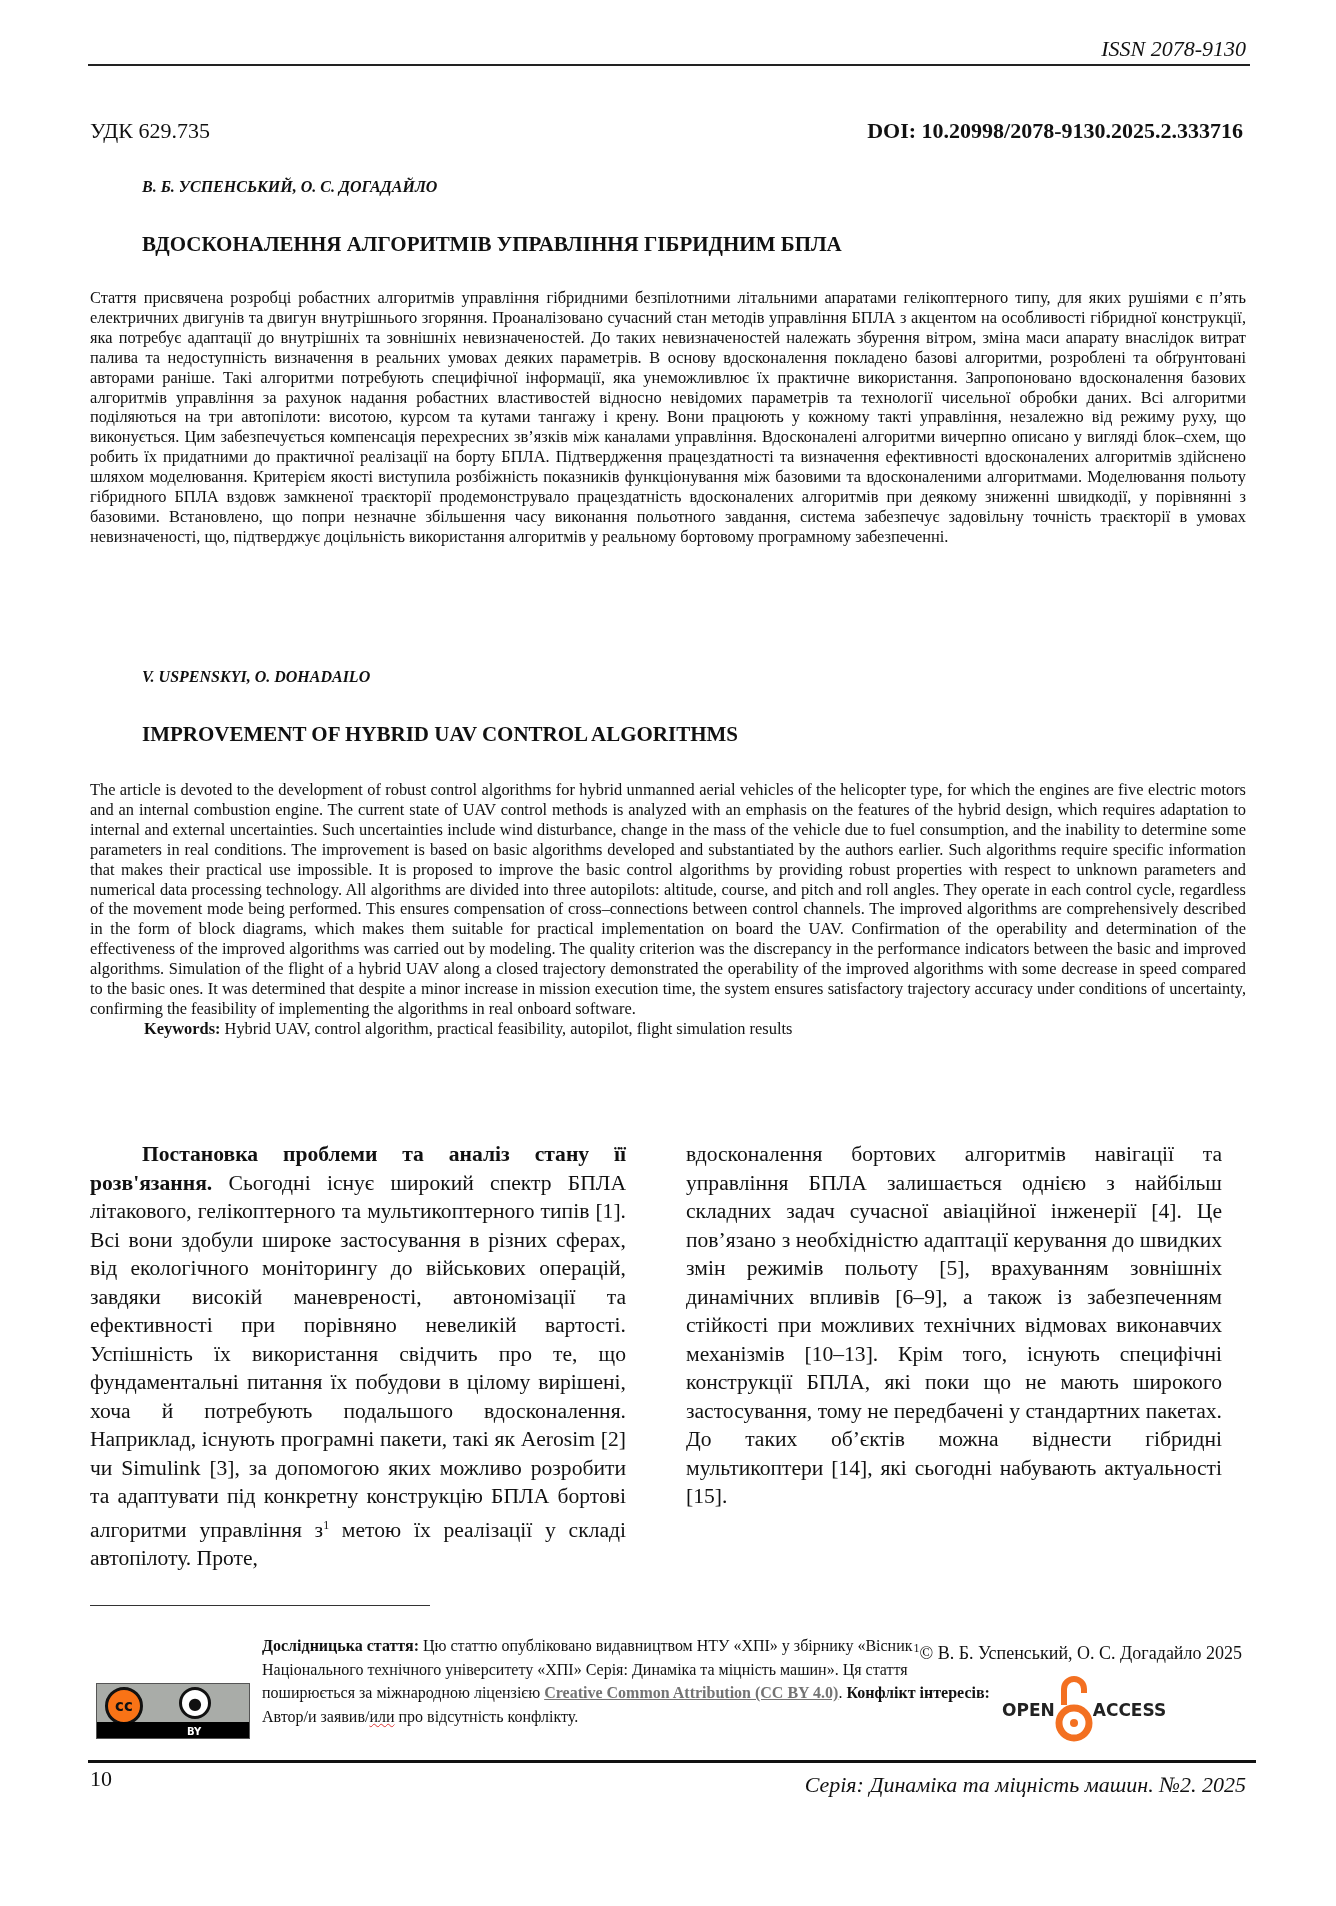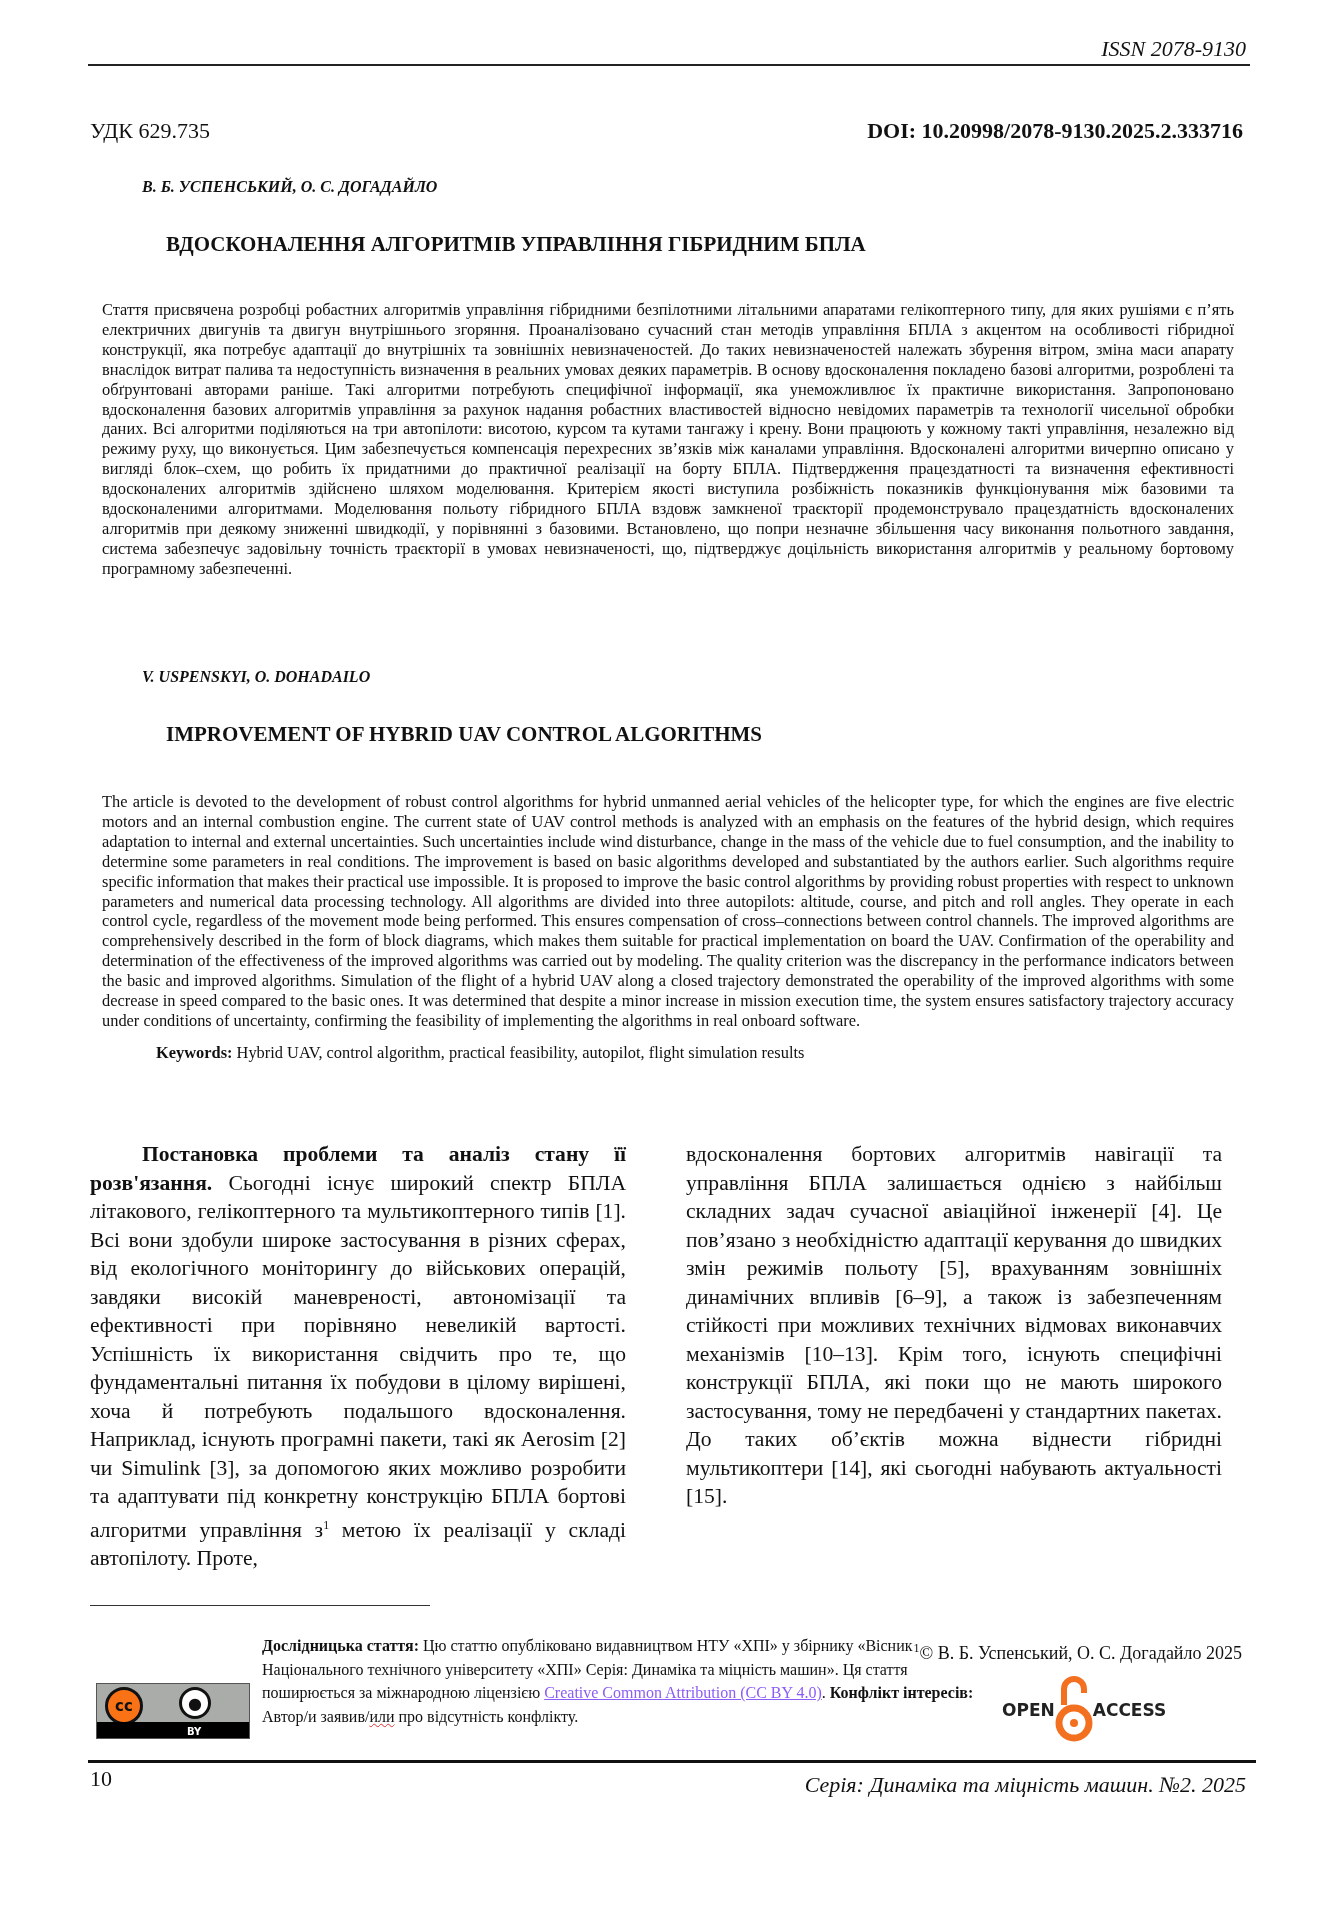--- a/index.html
+++ b/index.html
@@ -4,23 +4,23 @@
 <style>
   html, body { margin: 0; padding: 0; background: #ffffff; }
   body { width: 1336px; height: 1906px; position: relative; overflow: hidden;
          font-family: "Liberation Serif", "DejaVu Serif", serif; color: #111; }
   .abs { position: absolute; }
   .issn { right: 90px; top: 36px; font-size: 22px; font-style: italic; }
   .hrule-top { left: 88px; right: 86px; top: 64px; height: 0; border-top: 2px solid #222; }
   .udk { left: 90px; top: 118px; font-size: 22px; }
   .doi { right: 93px; top: 118px; font-size: 22px; font-weight: bold; font-family: Liberation Serif, serif; }
   .authors { left: 142px; top: 178px; font-size: 16px; font-weight: bold; font-style: italic; }
-  .title { left: 142px; top: 232px; font-size: 21px; font-weight: bold; margin-left: 24px; }
+  .title { left: 142px; top: 232px; font-size: 21px; font-weight: bold; }
   .abstract { left: 90px; width: 1156px; font-size: 16.4px; line-height: 19.9px; text-align: justify; }
-  .abstract p { margin: 12px; }
+  .abstract p { margin: 0; }
   .kw { text-indent: 54px; }
   .kw b { font-weight: bold; }
   .ua-abs { top: 288px; }
   .en-authors { left: 142px; top: 668px; }
   .en-title { left: 142px; top: 722px; }
   .en-abs { top: 780px; }
   .col { top: 1140px; width: 536px; font-size: 21.6px; line-height: 28.5px; text-align: justify; }
   .col p { margin: 0; }
   .col-left { left: 90px; }
   .col-right { left: 686px; }
@@ -33,21 +33,21 @@
   .cc-band { position: absolute; left: 0; right: 0; bottom: 0; height: 16px; background: #000; }
   .cc-by { position: absolute; left: 90px; bottom: 1px; color: #fff; font: bold 10px "DejaVu Sans", sans-serif; }
   .cc-circle { position: absolute; left: 8px; top: 3px; width: 38px; height: 38px; border-radius: 50%;
                background: #f97316; border: 3px solid #111; box-sizing: border-box;
                display: flex; align-items: center; justify-content: center;
                font: bold 15px "DejaVu Sans", sans-serif; }
   .by-circle { position: absolute; left: 82px; top: 3px; width: 32px; height: 32px; border-radius: 50%;
                background: #fff; border: 3px solid #111; box-sizing: border-box;
                display: flex; align-items: center; justify-content: center; font: bold 16px "DejaVu Sans", sans-serif; }
   .license { left: 262px; top: 1634px; width: 730px; font-size: 16px; line-height: 23.5px; }
-  .license a { color: #8b5cf6; text-decoration: underline; }
+  .license a { color: #737373; text-decoration: underline; font-weight: bold; }
   .license b { font-weight: bold; text-align: center; }
   .squiggle { text-decoration: underline wavy #d33; text-decoration-thickness: 1px; }
   .oa { left: 1002px; top: 1670px; height: 80px; display: flex; align-items: center; 
         font: bold 17px "DejaVu Sans", sans-serif; color: #222; }
   .oa-lock { width: 38px; height: 78px; position: relative; }
   .hrule-bottom { left: 88px; right: 80px; top: 1760px; border-top: 3px solid #111; }
   .pagenum { left: 90px; top: 1766px; font-size: 22px; }
   .journal { right: 90px; top: 1770px; font-size: 22px; font-style: italic; text-align: right; line-height: 30px; }
 </style>
 </head>

